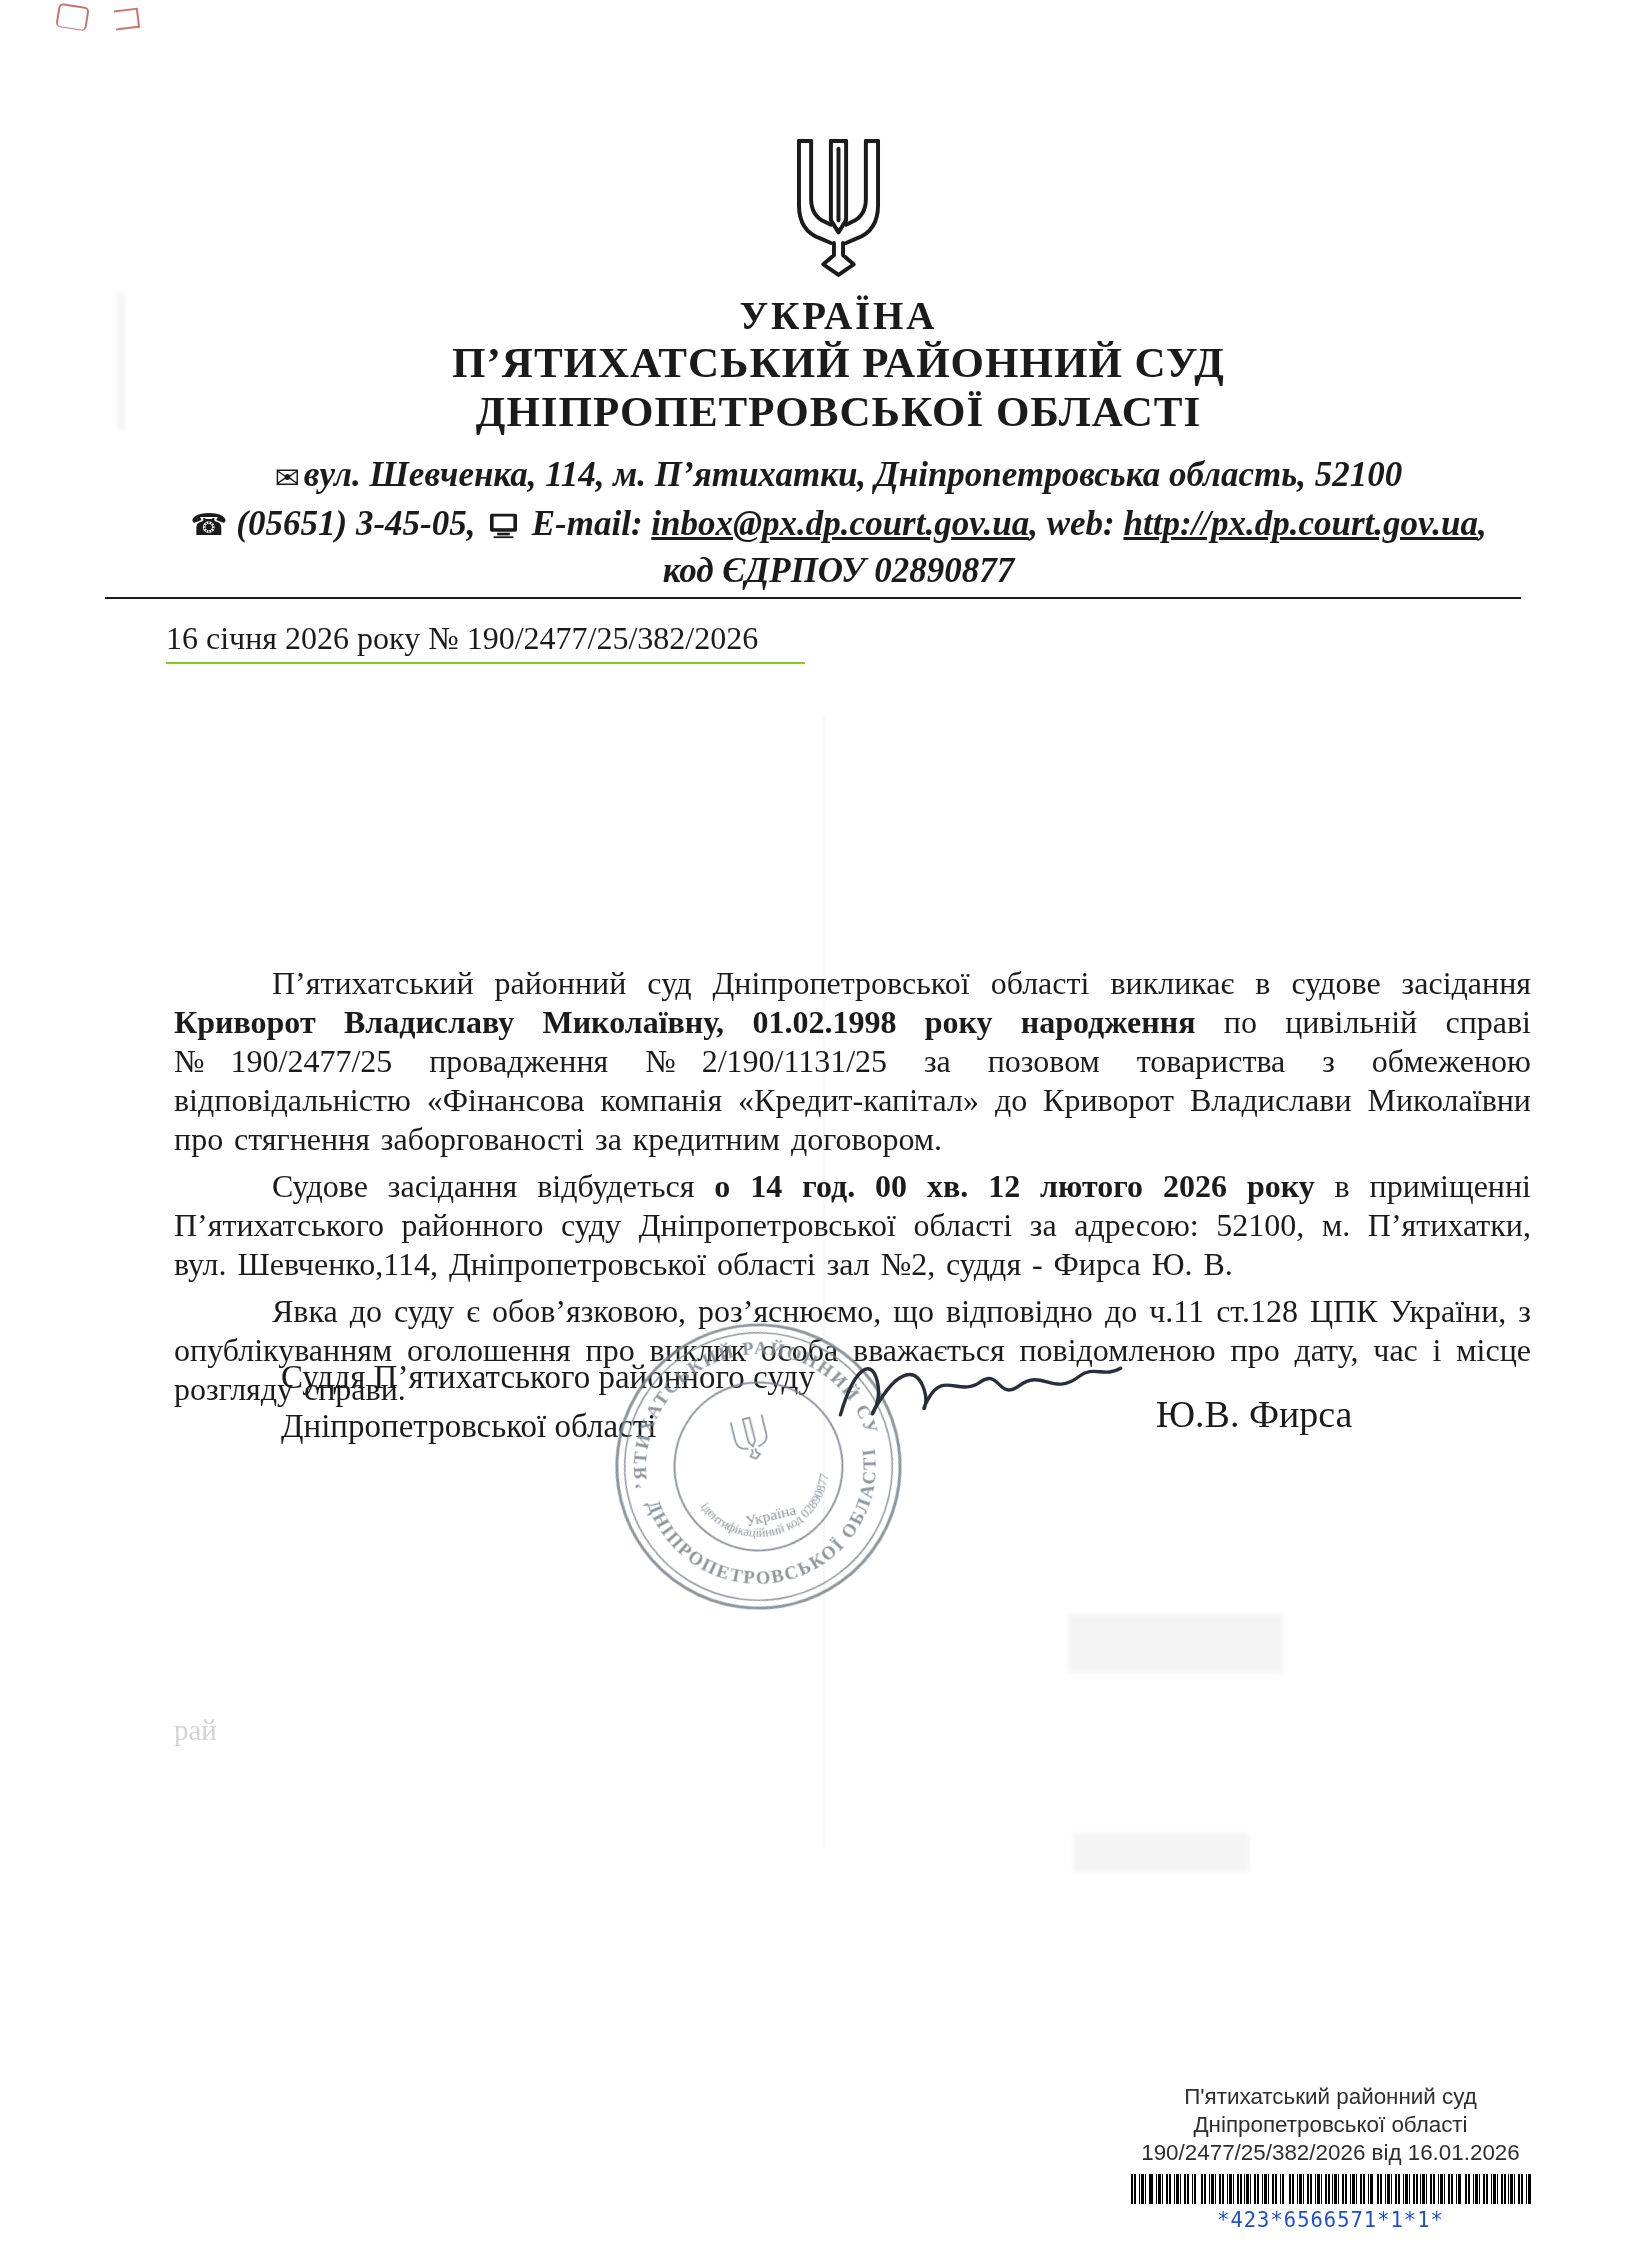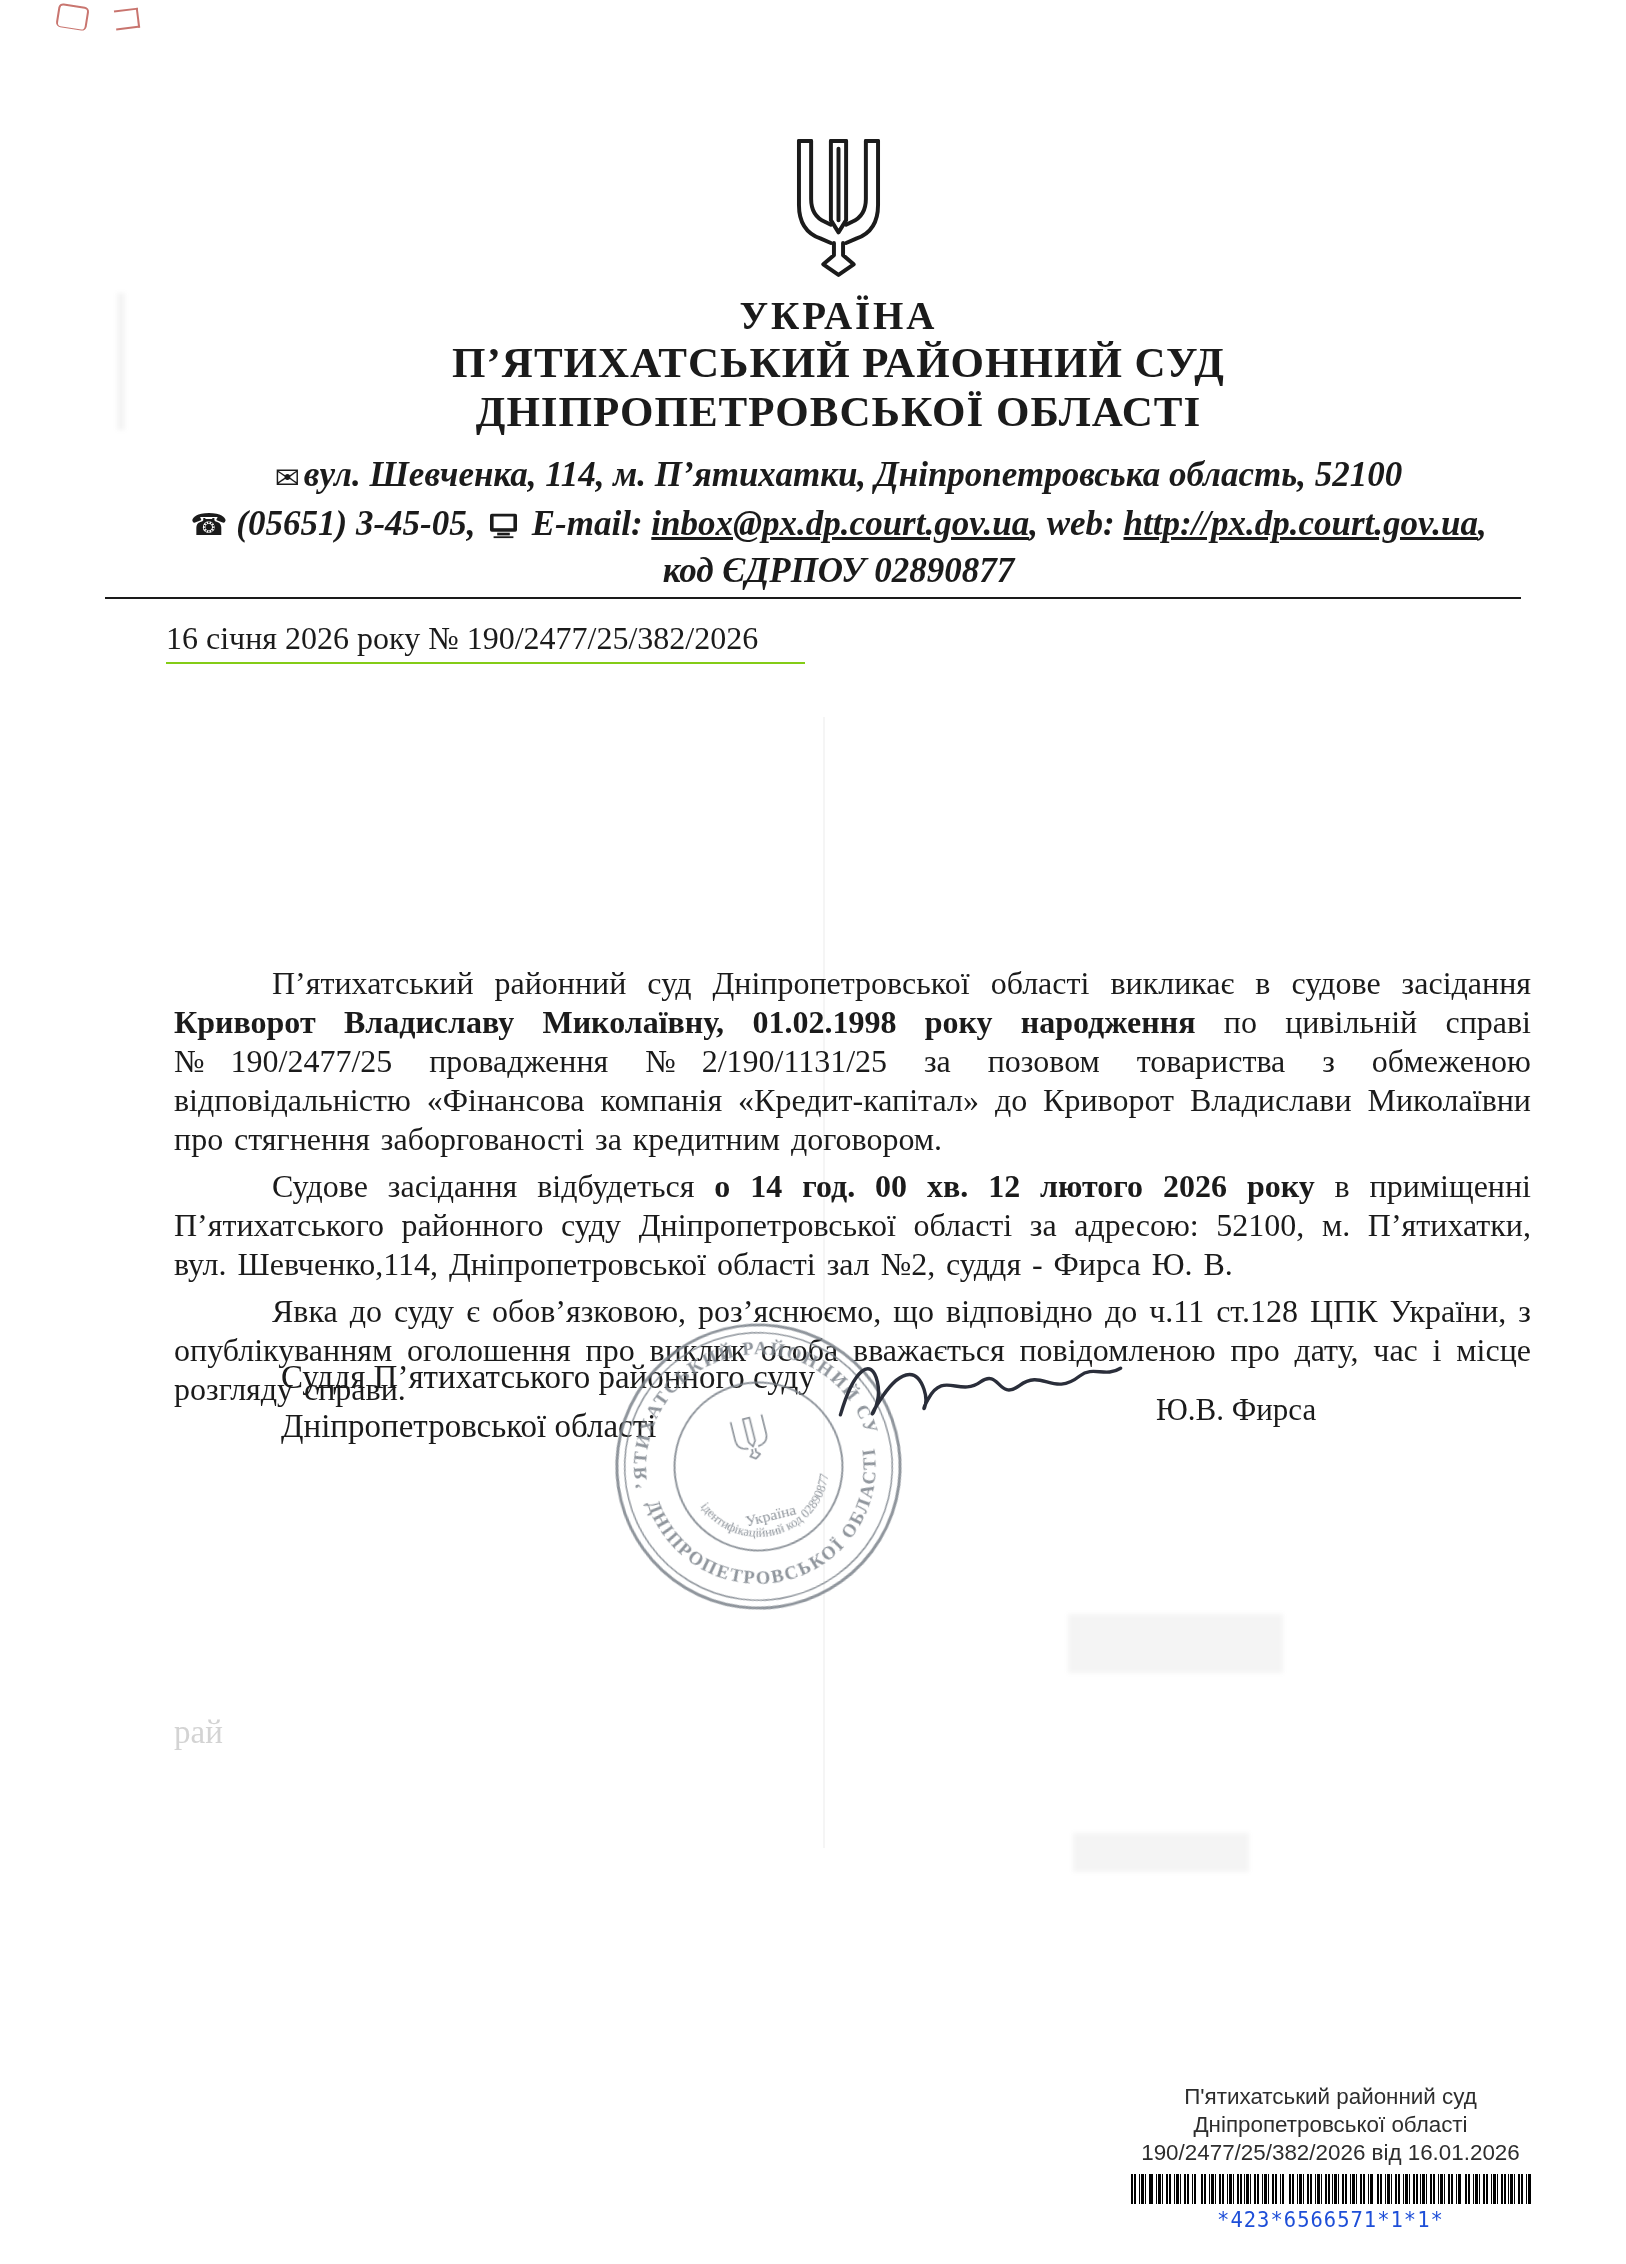--- a/index.html
+++ b/index.html
@@ -16,21 +16,21 @@
 
     
     .red-mark { position: absolute; border: 2.9px solid #b23a32; opacity: .7; }
     .rm1 { left: 57px; top: 4.9px; width: 31px; height: 24.4px; border-radius: 4.9px; transform: rotate(9deg); border-bottom-width: 1px; }
     .rm2 { left: 115px; top: 8.8px; width: 24.4px; height: 19.5px; transform: rotate(-7deg); border-left: none; }
     .smudge { position: absolute; background: rgba(110,110,110,.08); filter: blur(2px); }
     .sm1 { left: 117px; top: 293px; width: 7.8px; height: 137px; }
     .sm2 { left: 1068px; top: 1614px; width: 215px; height: 59px; }
     .sm3 { left: 1073px; top: 1833px; width: 176px; height: 39px; }
     .crease { position: absolute; left: 823px; top: 717px; width: 2px; height: 1131px; background: rgba(60,60,60,.05); }
-    .ghost { position: absolute; left: 174px; top: 1714px; font-size: 33px; color: #cccccc; opacity: .85; }
+    .ghost { position: absolute; left: 174px; top: 1714px; font-size: 29px; color: #cccccc; opacity: .85; }
 
     
     .header { position: absolute; top: 135px; left: 156px; width: 1365px; text-align: center; }
     .emblem { display: block; margin: 0 auto; }
     .country { font-size: 39px; font-weight: bold; letter-spacing: 2.9px; margin-top: 11.7px; line-height: 45px; }
     .court { font-size: 43px; font-weight: bold; letter-spacing: 1px; line-height: 49px; }
     .h-italic { font-size: 35px; font-weight: bold; font-style: italic; line-height: 46px; }
     .h-italic.first { margin-top: 16px; }
     .icon-glyph { font-family: "DejaVu Sans", sans-serif; font-style: normal; font-size: 30px; }
     .pc-icon { vertical-align: -3.9px; margin: 0 3.9px; }
@@ -50,21 +50,21 @@
     
     .body-text {
       position: absolute; top: 956px; left: 166px; width: 1373px;
       font-size: 32px; line-height: 39px; text-align: justify; word-spacing: 2.9px;
     }
     .body-text p { margin: 8px; text-indent: 98px; }
 
     
     .sig { position: absolute; top: 1351px; left: 0; width: 100%; height: 429px; }
     .sig-role { position: absolute; left: 281px; top: 2px; font-size: 33px; line-height: 49px; }
-    .sig-name { position: absolute; left: 1156px; top: 41px; font-size: 31px; }
+    .sig-name { position: absolute; left: 1156px; top: 41px; font-size: 38px; }
     .stamp {
       position: absolute; left: 612px; top: -31px; width: 293px; height: 293px;
       transform: rotate(-14deg); opacity: .85; filter: blur(0.5px);
     }
     .scribble { position: absolute; left: 834px; top: -11.7px; }
 
     
     .footer {
       position: absolute; left: 1118px; top: 2083px; width: 425px; text-align: center;
       font-family: "Liberation Sans", sans-serif; font-size: 22.4px; line-height: 28px; color: #2d2d2d;

